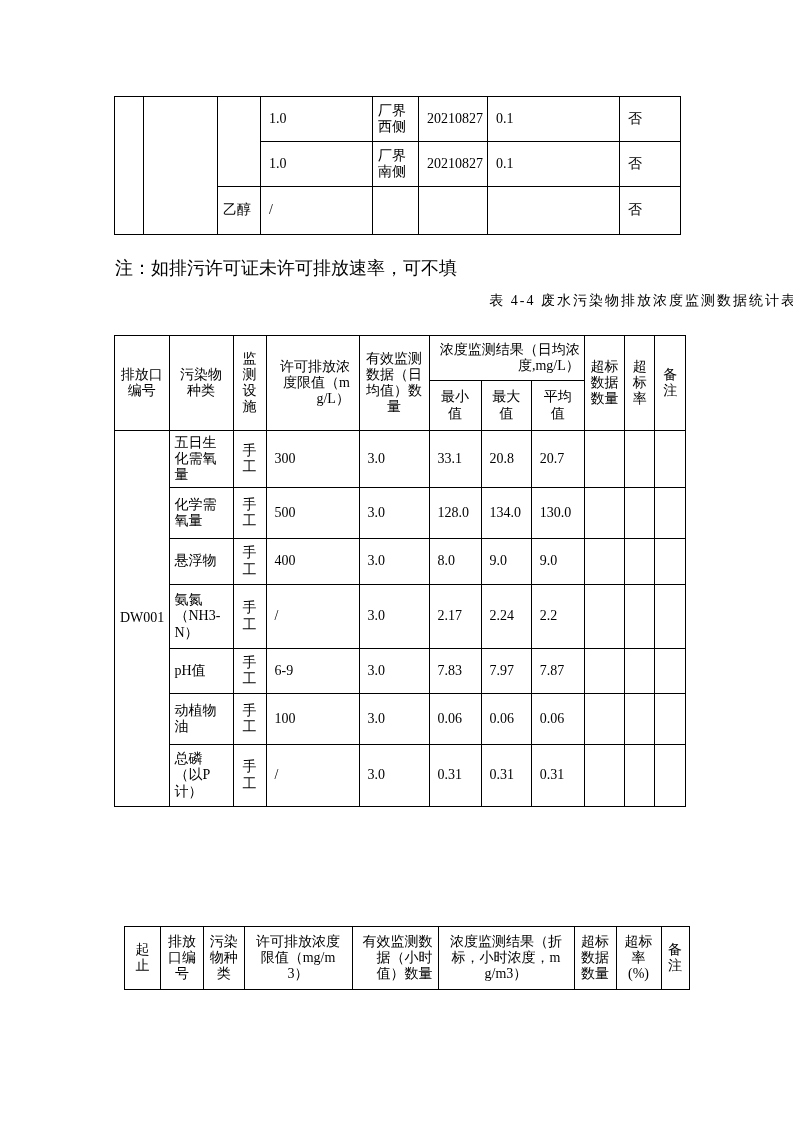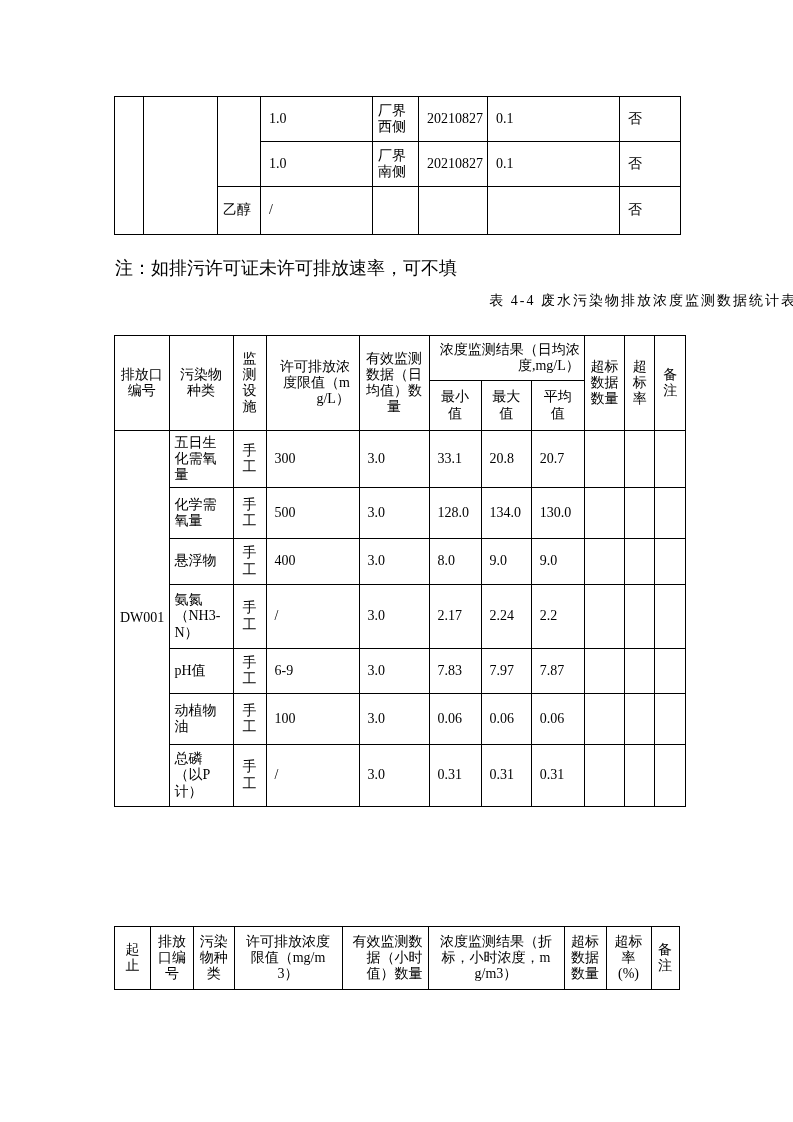--- a/index.html
+++ b/index.html
@@ -199,21 +199,21 @@
         <td></td>
         <td></td>
         <td></td>
       </tr>
     </tbody>
       </table>
   </div>
 
 
 
-  <div class="tblwrap" style="left:114px; top:926px;">
+  <div class="tblwrap" style="left:124px; top:926px;">
     <table>
       <colgroup>
         <col style="width:36px">
           <col style="width:43px">
           <col style="width:40px">
         <col style="width:108px">
           <col style="width:86px">
           <col style="width:136px">
         <col style="width:42px">
           <col style="width:45px">

